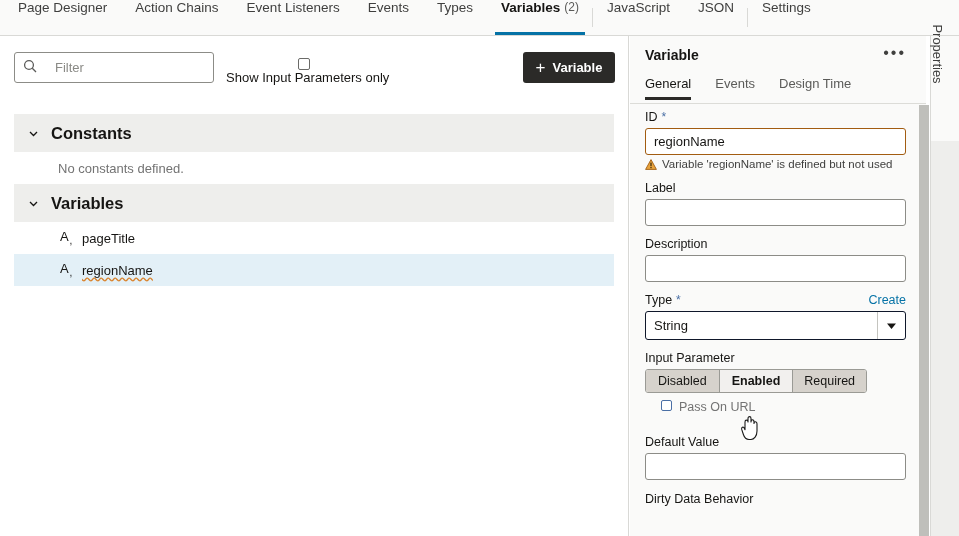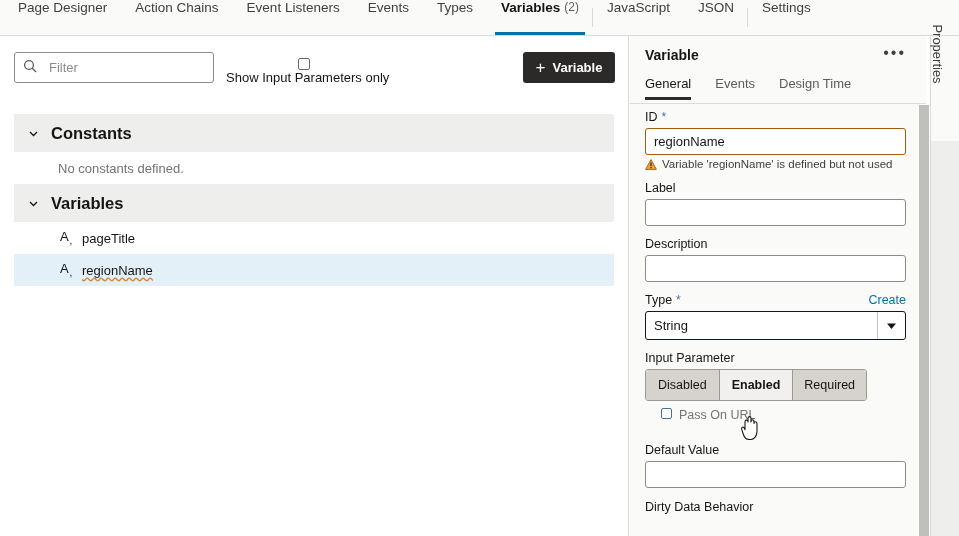--- a/index.html
+++ b/index.html
@@ -51,21 +51,21 @@
   #filterbox {
     position: absolute; left: 14px; top: 0; width: 200px; height: 31px;
     border: 1px solid #8c8c87; border-radius: 3px;
     background: #fff;
     display: flex; align-items: center; padding: 0 8px;
   }
   #filterbox svg { flex: 0 0 auto; }
   #filterinput {
     border: 0; outline: 0; font-size: 13px; color: #0369a1;
     font-family: "Liberation Sans", sans-serif;
-    margin-left: 12px; width: 150px; background: transparent;
+    margin-left: 18px; width: 150px; background: transparent;
   }
   #filterinput::placeholder { color: #8a8a86; }
   #showinput {
     position: absolute; left: 226px; top: 6px;
     display: flex; align-items: center; font-size: 13px; color: #161513;
     cursor: pointer;
     flex-direction: column;
   }
   .cbox {
     width: 12px; height: 12px; border: 1px solid #6b6b68; background: #fff;
@@ -166,21 +166,21 @@
   .selwrap {
     width: 261px; height: 29px; border: 1px solid #0f172a; border-radius: 3px;
     background: #fff; display: flex; align-items: center;
   }
   .selwrap .selval { flex: 1; font-size: 13px; color: #161513; padding-left: 8px; }
   .selwrap .selarrow {
     width: 28px; height: 100%; border-left: 1px solid #c4c4bf;
     display: flex; align-items: center; justify-content: center;
   }
   .segwrap {
-    display: flex; width: 222px; height: 32px;
+    display: flex; width: 222px; height: 24px;
     border: 1px solid #9a9a95; border-radius: 3px; overflow: hidden;
   }
   .seg {
     flex: 1; display: flex; align-items: center; justify-content: center;
     font-size: 12.5px; color: #161513; background: #d6d2cc; cursor: pointer;
     border-right: 1px solid #9a9a95;
   }
   .seg:last-child { border-right: 0; }
   .seg.on { background: #f2f0ee; font-weight: bold; }
   .passurl {

